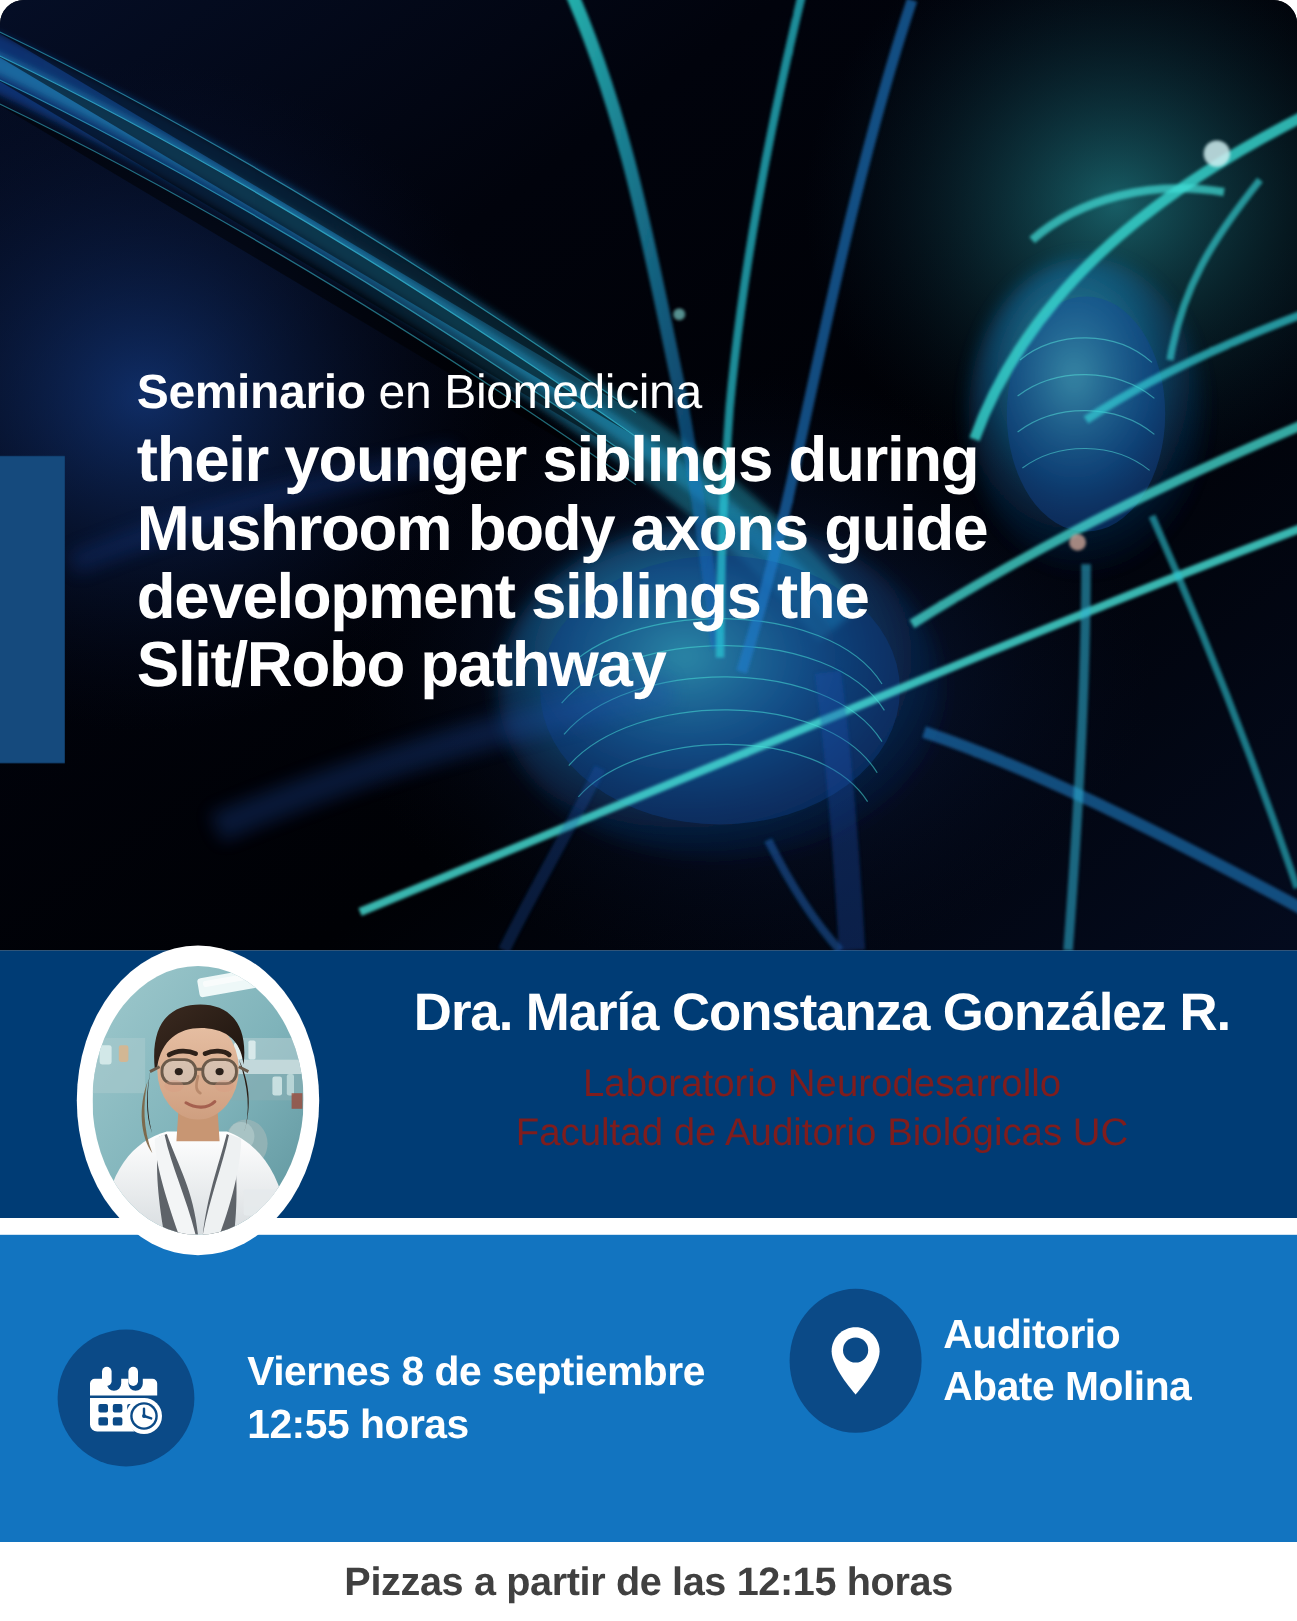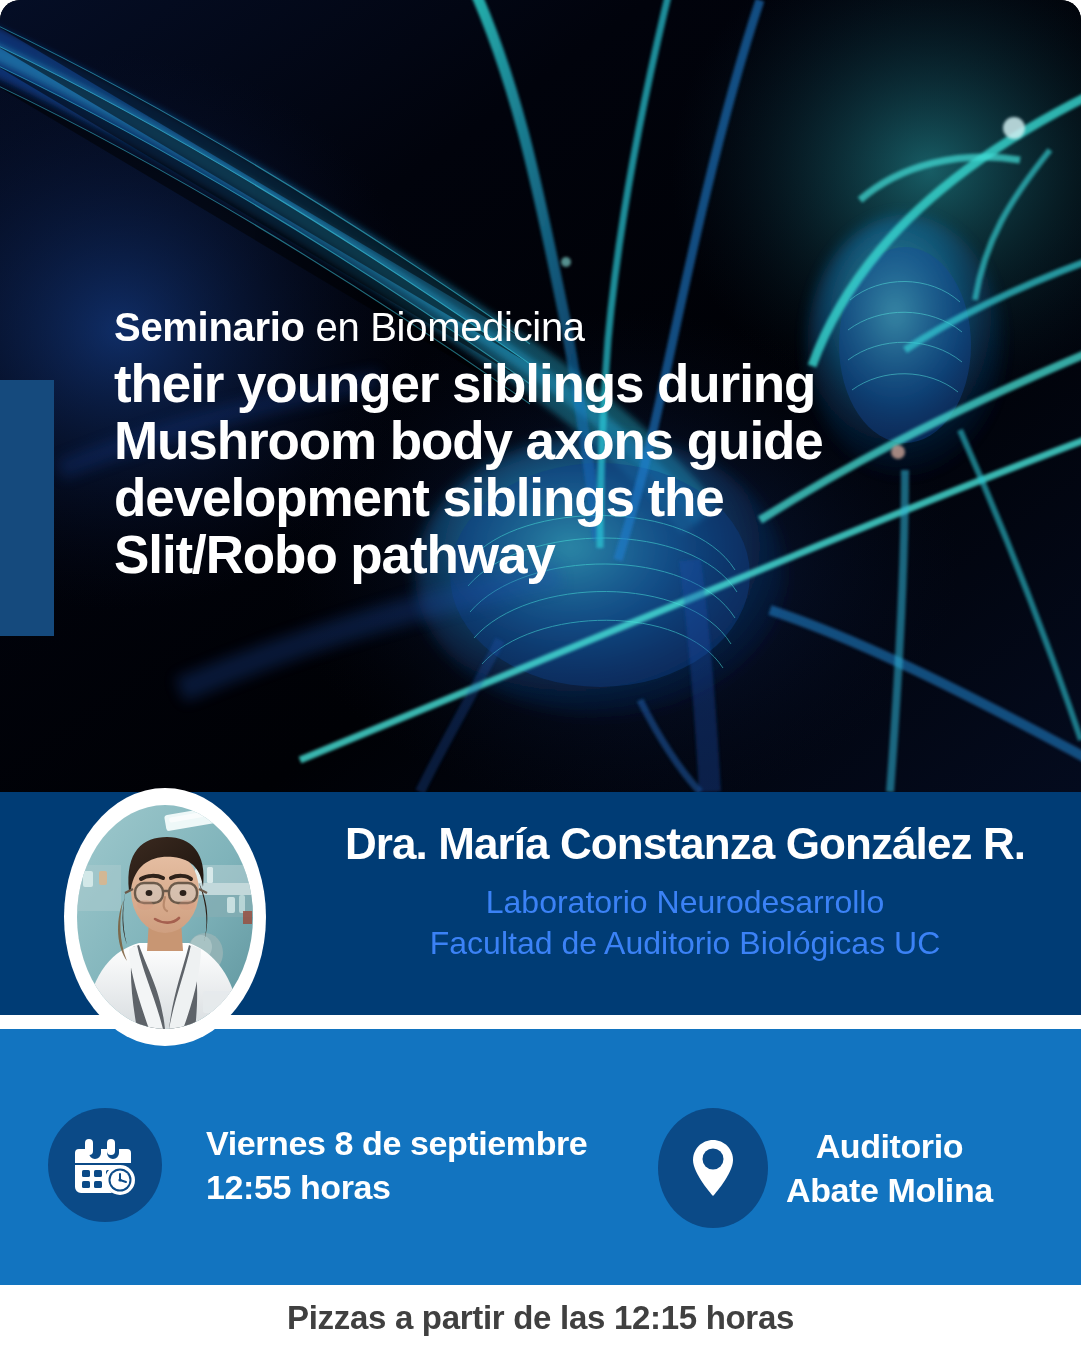--- a/index.html
+++ b/index.html
@@ -116,21 +116,21 @@
   .speaker-name {
     color: #ffffff;
     font-size: 44px;
     font-weight: 700;
     letter-spacing: -0.9px;
     line-height: 1.1;
     margin: 0 0 14px 0;
     white-space: nowrap;
   }
   .speaker-aff {
-    color: #3b82f6;
+    color: #7f1d1d;
     font-size: 32px;
     font-weight: 400;
     line-height: 1.28;
     margin: 0;
   }
   .speaker-aff .al {
     display: block;
     white-space: nowrap;
   }
 
@@ -184,22 +184,21 @@
     align-items: center;
     z-index: 4;
   }
   .info-item.date {
     left: 48px;
     top: 1108px;
     gap: 26px;
   }
   .info-item.place {
     left: 658px;
-    top: 1108px;
-    text-align: center;
+    top: 1074px;
   }
   .info-icon {
     flex: 0 0 auto;
     width: 114px;
     height: 114px;
     border-radius: 50%;
     background: #0b4a87;
     display: flex;
     align-items: center;
     justify-content: center;

